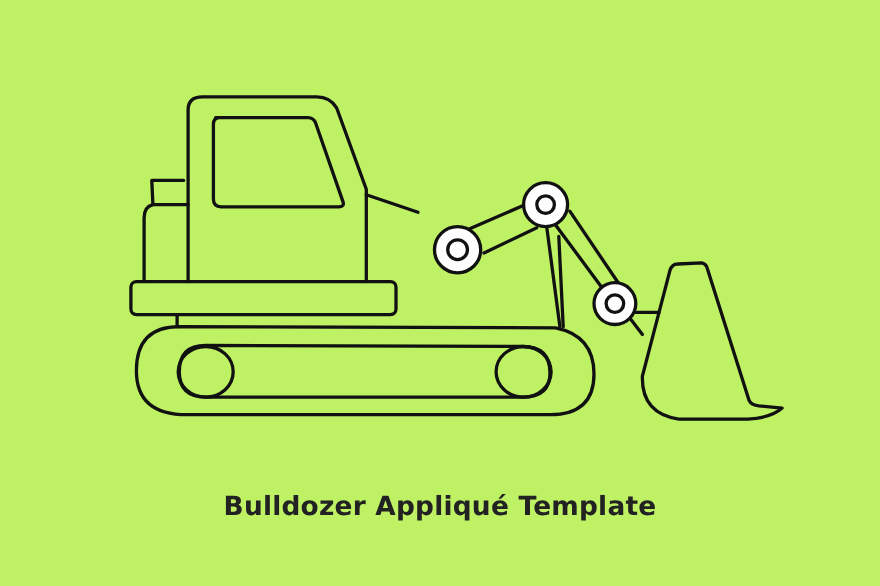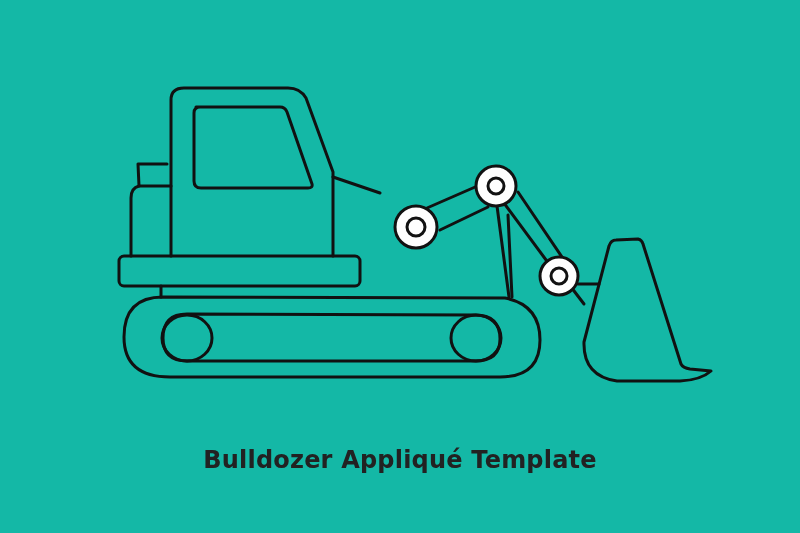--- a/index.html
+++ b/index.html
@@ -1,19 +1,19 @@
 <!DOCTYPE html>
 <html><head>
   <meta charset="utf-8">
   <style>
     html, body { margin: 0; padding: 0; background: #ffffff; }
     .canvas {
       position: relative;
       width: 800px; height: 533px;
-      background: #14b8a6;
+      background: #bef264;
       overflow: hidden;
     }
     svg.art { position: absolute; left: 0; top: 0; }
     .title {
       position: absolute;
       left: 0; width: 800px;
       top: 446px;
       text-align: center;
       font-family: "DejaVu Sans", sans-serif;
       font-size: 24px;

